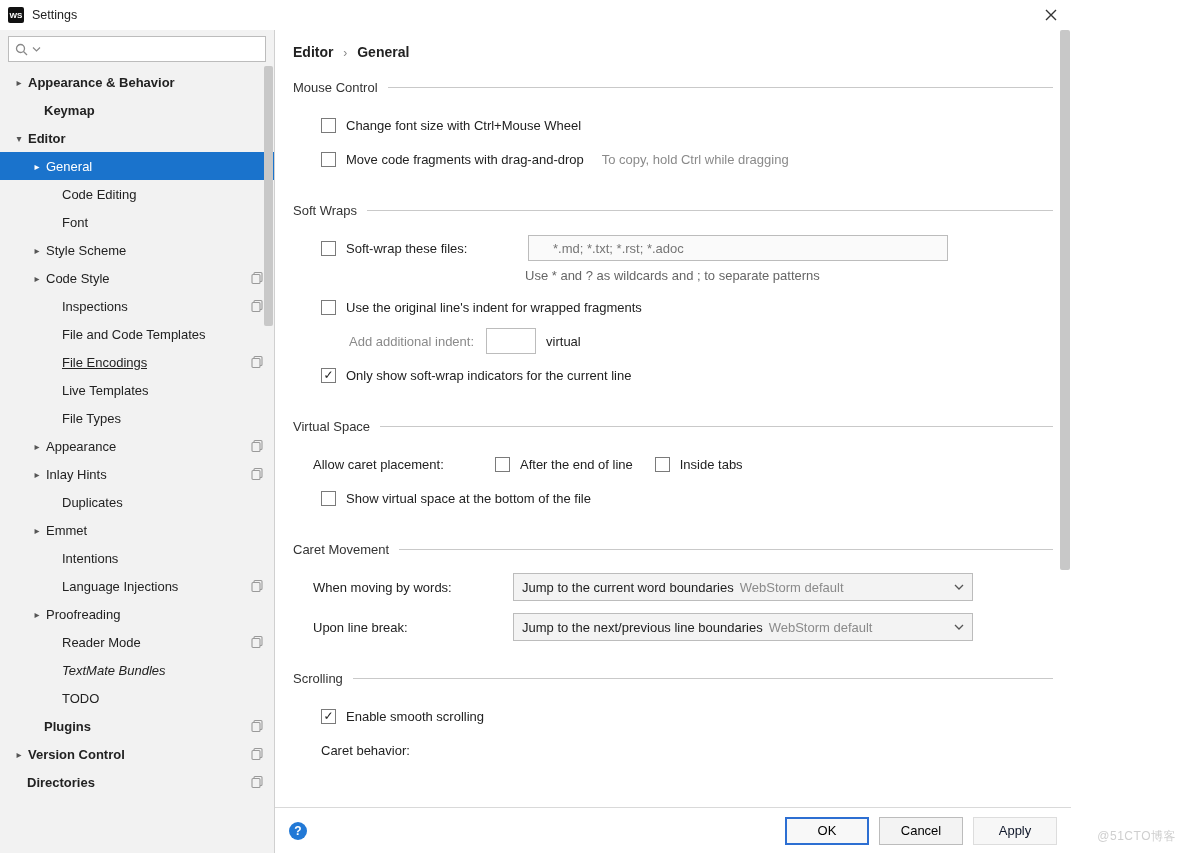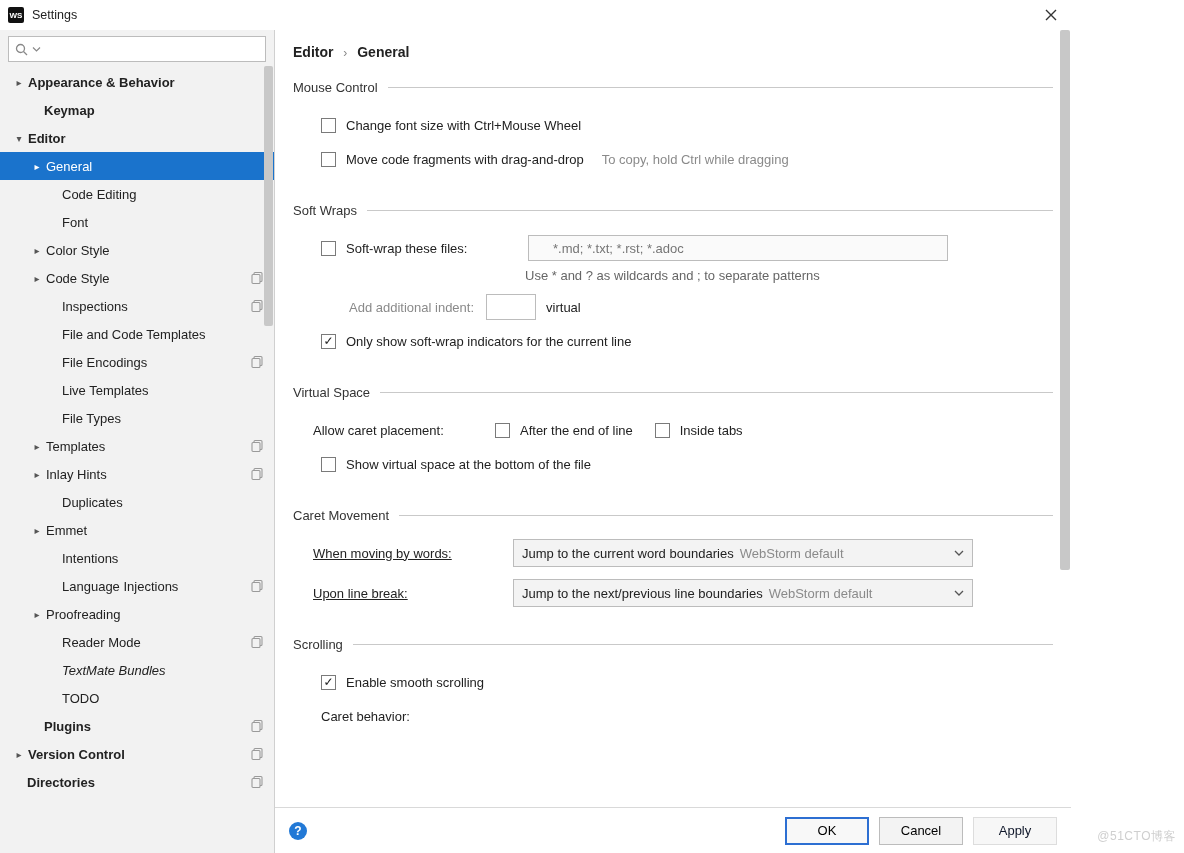--- a/index.html
+++ b/index.html
@@ -48,21 +48,21 @@
   .field-row .hint { color:#8a8a8a; margin-left:18px; }
   .field-row .lbl-inline { margin-right: 12px; color:#222; }
   .field-row .lbl-inline.muted { color:#8a8a8a; }
   .checkbox { width:15px; height:15px; border:1px solid #7a7a7a; margin-right:10px; display:inline-flex; align-items:center; justify-content:center; background:#fff; flex-shrink:0;}
   .checkbox.checked::after { content:"✓"; font-size:12px; color:#222; line-height:1; }
   .text-input { height:26px; border:1px solid #bcbcbc; background:#fafafa; padding:0 24px; font-size:13px; color:#8a8a8a; }
   .text-input.small { width:50px; text-align:left; color:#222; background:#fff;}
   .select { height:28px; border:1px solid #bcbcbc; background:#f3f3f3; padding:0 26px 0 8px; font-size:13px; display:flex; align-items:center; position:relative; min-width:460px;}
   .select .sdef { color:#8a8a8a; margin-left:6px; }
   .select .chev { position:absolute; right:8px; top:50%; transform:translateY(-50%); }
-  .sel-label { width: 200px; font-size:13px;text-decoration:underline; }
+  .sel-label { width: 200px; font-size:13px; }
   .note { margin-left: 232px; font-size:13px; color:#666; margin-top:6px; margin-bottom:10px; }
 
   .content-scroll { position:absolute; right:1px; top:0; width:10px; height:100%; }
   .content-scroll .thumb { position:absolute; left:0; top:0; width:10px; height:540px; background:#c8c8c8; border-radius:2px; }
 
   
   .footer { height:46px; border-top:1px solid #d9d9d9; display:flex; align-items:center; padding:0 14px; background:#fff; }
   .help { width:18px; height:18px; border-radius:50%; background:#2279d6; color:#fff; font-size:12px; display:flex; align-items:center; justify-content:center; font-weight:bold;}
   .spacer { flex:1; }
   .btn { height:28px; min-width:84px; border:1px solid #bcbcbc; background:#f3f3f3; font-size:13px; display:flex; align-items:center; justify-content:center; margin-left:10px; padding:0 16px;}
@@ -120,21 +120,21 @@
           <div class="tree-row" style="padding-left: 46px;">
             <span class="arrow none">▸</span>
             <span class="label">Code Editing</span>
           </div>
           <div class="tree-row" style="padding-left: 46px;">
             <span class="arrow none">▸</span>
             <span class="label">Font</span>
           </div>
           <div class="tree-row" style="padding-left: 30px;">
             <span class="arrow">▸</span>
-            <span class="label">Color Style</span>
+            <span class="label">Style Scheme</span>
           </div>
           <div class="tree-row" style="padding-left: 30px;">
             <span class="arrow">▸</span>
             <span class="label">Code Style</span>
             <span class="copy-icon">
               <svg width="13" height="13" viewBox="0 0 13 13">
                 <rect x="3" y="1" width="8" height="9" rx="1" fill="none" stroke="#9a9a9a" stroke-width="1.1"></rect>
                 <rect x="1" y="3" width="8" height="9" rx="1" fill="#f2f2f2" stroke="#9a9a9a" stroke-width="1.1"></rect>
               </svg>
             </span>
@@ -146,41 +146,41 @@
               <svg width="13" height="13" viewBox="0 0 13 13">
                 <rect x="3" y="1" width="8" height="9" rx="1" fill="none" stroke="#9a9a9a" stroke-width="1.1"></rect>
                 <rect x="1" y="3" width="8" height="9" rx="1" fill="#f2f2f2" stroke="#9a9a9a" stroke-width="1.1"></rect>
               </svg>
             </span>
           </div>
           <div class="tree-row" style="padding-left: 46px;">
             <span class="arrow none">▸</span>
             <span class="label">File and Code Templates</span>
           </div>
-          <div class="tree-row" style="padding-left: 46px;">
+          <div class="tree-row" style="padding-left: 46px; text-decoration: underline;">
             <span class="arrow none">▸</span>
             <span class="label">File Encodings</span>
             <span class="copy-icon">
               <svg width="13" height="13" viewBox="0 0 13 13">
                 <rect x="3" y="1" width="8" height="9" rx="1" fill="none" stroke="#9a9a9a" stroke-width="1.1"></rect>
                 <rect x="1" y="3" width="8" height="9" rx="1" fill="#f2f2f2" stroke="#9a9a9a" stroke-width="1.1"></rect>
               </svg>
             </span>
           </div>
           <div class="tree-row" style="padding-left: 46px;">
             <span class="arrow none">▸</span>
             <span class="label">Live Templates</span>
           </div>
           <div class="tree-row" style="padding-left: 46px;">
             <span class="arrow none">▸</span>
             <span class="label">File Types</span>
           </div>
           <div class="tree-row" style="padding-left: 30px;">
             <span class="arrow">▸</span>
-            <span class="label">Templates</span>
+            <span class="label">Appearance</span>
             <span class="copy-icon">
               <svg width="13" height="13" viewBox="0 0 13 13">
                 <rect x="3" y="1" width="8" height="9" rx="1" fill="none" stroke="#9a9a9a" stroke-width="1.1"></rect>
                 <rect x="1" y="3" width="8" height="9" rx="1" fill="#f2f2f2" stroke="#9a9a9a" stroke-width="1.1"></rect>
               </svg>
             </span>
           </div>
           <div class="tree-row" style="padding-left: 30px;">
             <span class="arrow">▸</span>
             <span class="label">Inlay Hints</span>
@@ -292,20 +292,24 @@
         </fieldset>
 
         <fieldset class="group">
           <legend>Soft Wraps</legend>
           <div class="field-row">
             <span class="checkbox"></span>
             <span class="lbl-inline" style="width:170px">Soft-wrap these files:</span>
             <input class="text-input" style="width: 420px;" type="text" placeholder="*.md; *.txt; *.rst; *.adoc">
           </div>
           <div class="note">Use * and ? as wildcards and ; to separate patterns</div>
+          <div class="field-row">
+            <span class="checkbox"></span>
+            <span>Use the original line's indent for wrapped fragments</span>
+          </div>
           <div class="field-row sub">
             <span class="lbl-inline muted">Add additional indent:</span>
             <input class="text-input small" type="text" value="0" style="">
             <span style="margin-left:10px">virtual</span>
           </div>
           <div class="field-row">
             <span class="checkbox checked"></span>
             <span>Only show soft-wrap indicators for the current line</span>
           </div>
         </fieldset>

